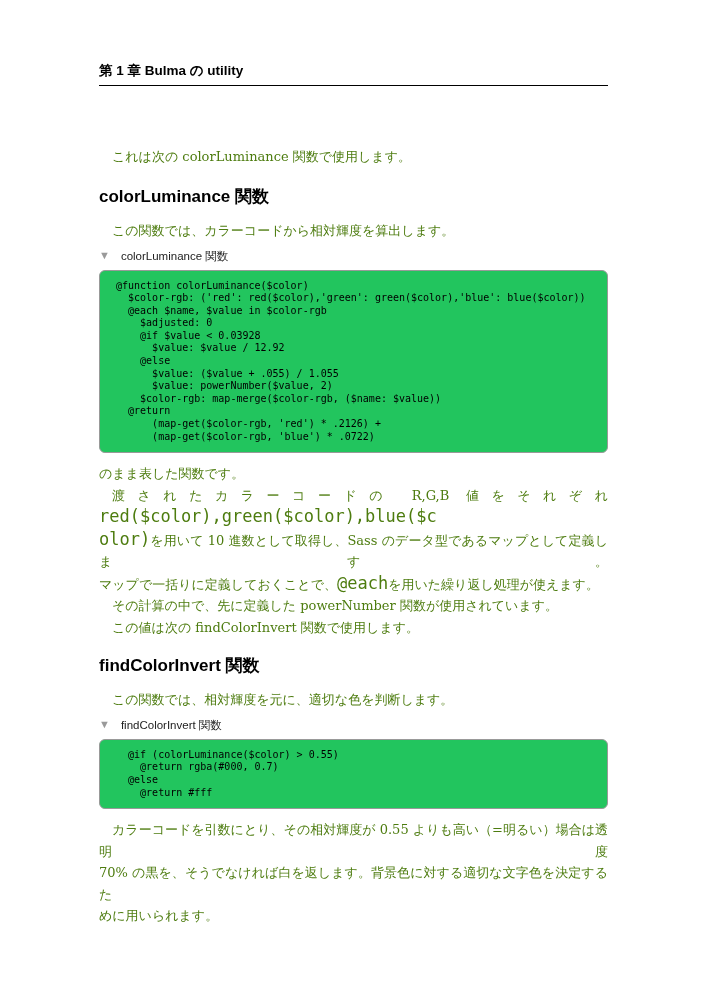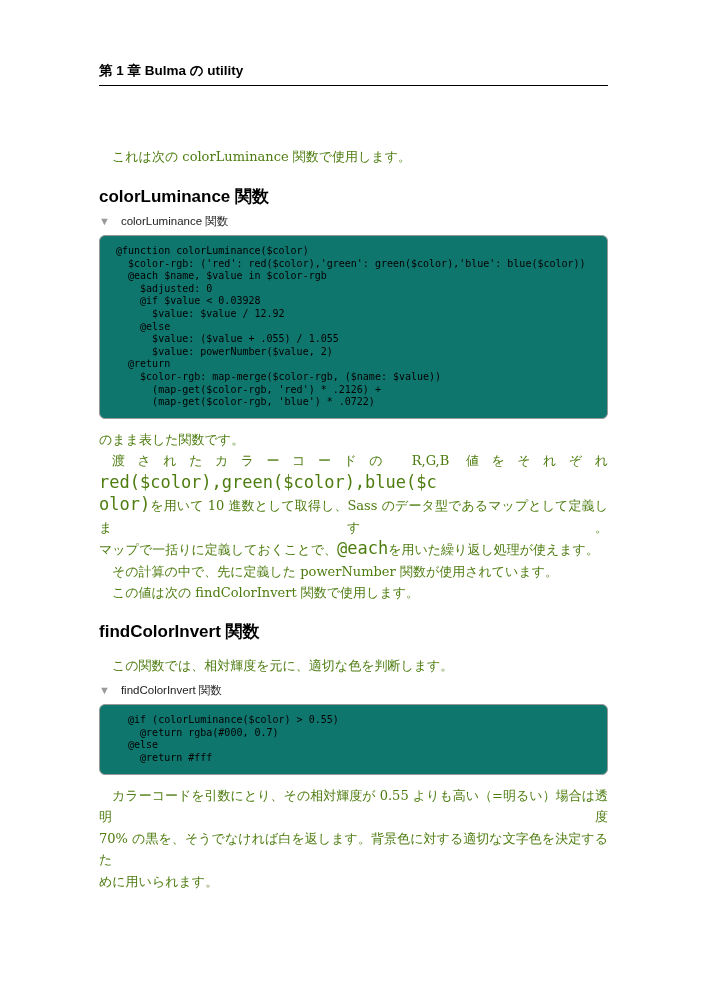--- a/index.html
+++ b/index.html
@@ -44,21 +44,21 @@
   .listing-caption{
     margin-top:7px;
     font-family:"Liberation Sans","DejaVu Sans",sans-serif;
     font-size:11.5px;line-height:14px;color:#222;
     display:flex;align-items:center;gap:11px;
   }
   .tri{color:#9a9a9a;font-size:11px;line-height:11px;}
   
   .codeblock{
     margin-top:7px;
-    background:#0f766e;
+    background:#22c55e;
     border:1px solid #999;
     border-radius:6px;
     padding:9px 8px 9px 16px;
     font-family:"DejaVu Sans Mono","Liberation Mono",monospace;
     font-size:10px;line-height:12.6px;
     color:#000;
     overflow:hidden;
   }
   .code-line{white-space:pre;}
   .bodytext{margin-top:10px;}
@@ -70,38 +70,41 @@
 <div class="page">
 
   <div class="chapter-header">第 1 章 Bulma の utility</div>
 
   <div class="textblock intro">
       <div class="tline indent"><span>これは次の colorLuminance 関数で使用します。</span></div>
     </div>
 
   <div class="section-heading">colorLuminance 関数</div>
 
+  <div class="textblock lead">
+      <div class="tline indent"><span>この関数では、カラーコードから相対輝度を算出します。</span></div>
+    </div>
 
   <div class="listing-caption">
     <span class="tri">▼</span>
     <span>colorLuminance 関数</span>
   </div>
 
   <div class="codeblock">
       <div class="code-line">@function colorLuminance($color)</div>
       <div class="code-line">  $color-rgb: ('red': red($color),'green': green($color),'blue': blue($color))</div>
       <div class="code-line">  @each $name, $value in $color-rgb</div>
       <div class="code-line">    $adjusted: 0</div>
       <div class="code-line">    @if $value &lt; 0.03928</div>
       <div class="code-line">      $value: $value / 12.92</div>
       <div class="code-line">    @else</div>
       <div class="code-line">      $value: ($value + .055) / 1.055</div>
       <div class="code-line">      $value: powerNumber($value, 2)</div>
+      <div class="code-line">    $color-rgb: map-merge($color-rgb, ($name: $value))</div>
       <div class="code-line">  @return</div>
-      <div class="code-line">    $color-rgb: map-merge($color-rgb, ($name: $value))</div>
       <div class="code-line">      (map-get($color-rgb, 'red') * .2126) +</div>
       <div class="code-line">      (map-get($color-rgb, 'blue') * .0722)</div>
     </div>
 
   <div class="textblock bodytext">
       <div class="tline"><span>のまま表した関数です。</span></div>
       <div class="tline indent justify"><span>渡されたカラーコードの R,G,B 値をそれぞれ </span><span class="mono">red($color),green($color),blue($c</span></div>
       <div class="tline justify"><span class="mono">olor)</span><span>を用いて 10 進数として取得し、Sass のデータ型であるマップとして定義します。</span></div>
       <div class="tline"><span>マップで一括りに定義しておくことで、</span><span class="mono">@each</span><span>を用いた繰り返し処理が使えます。</span></div>
       <div class="tline indent"><span>その計算の中で、先に定義した powerNumber 関数が使用されています。</span></div>

